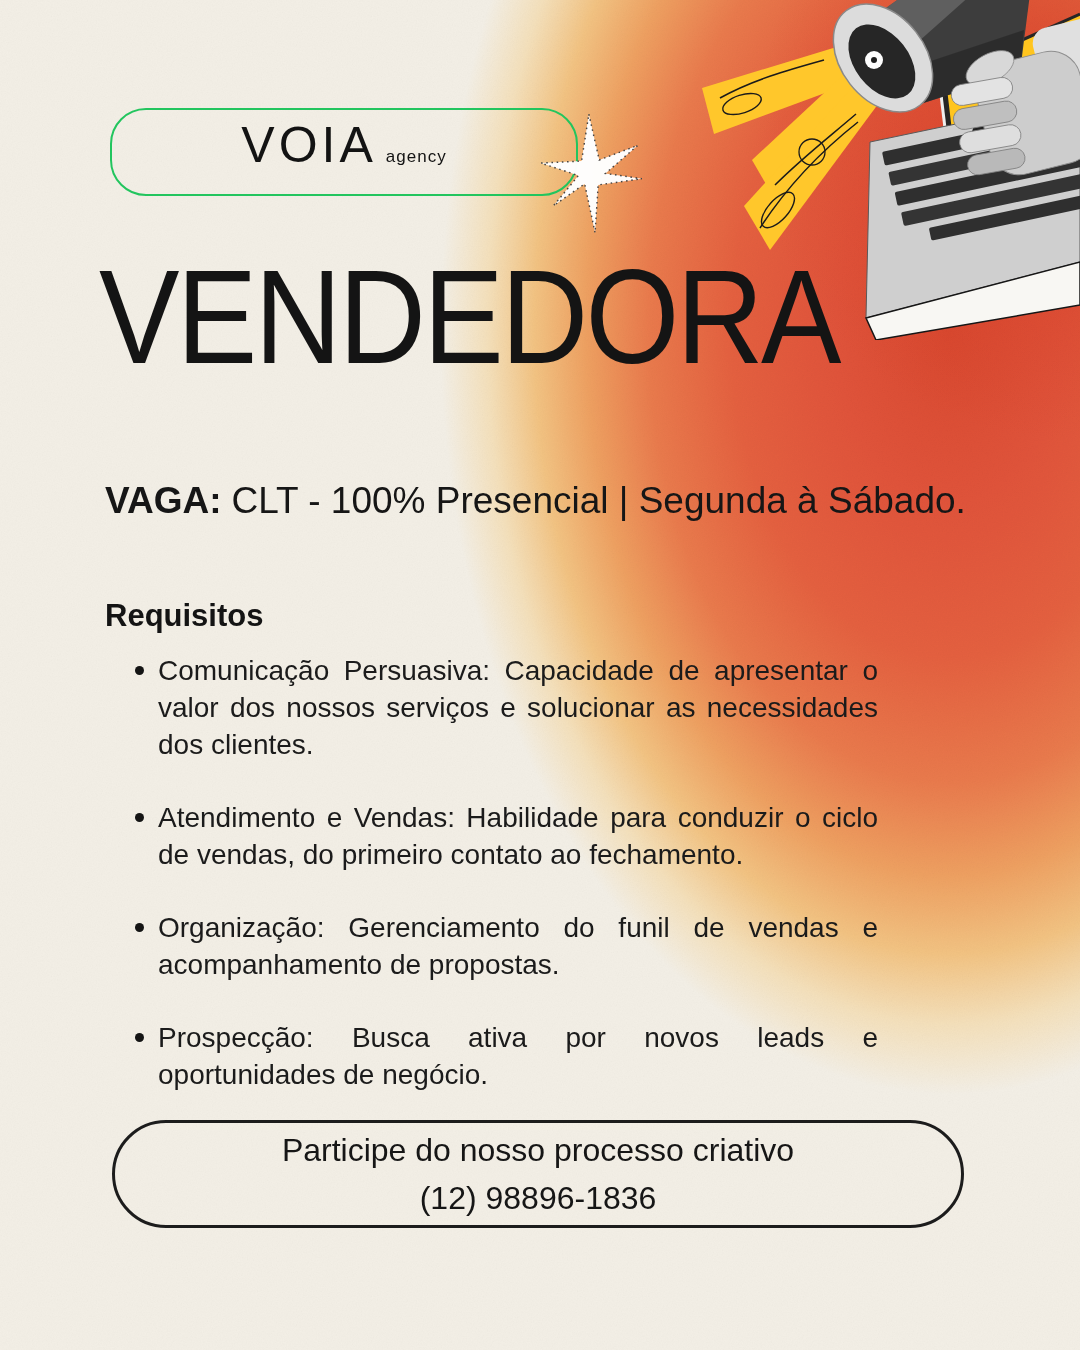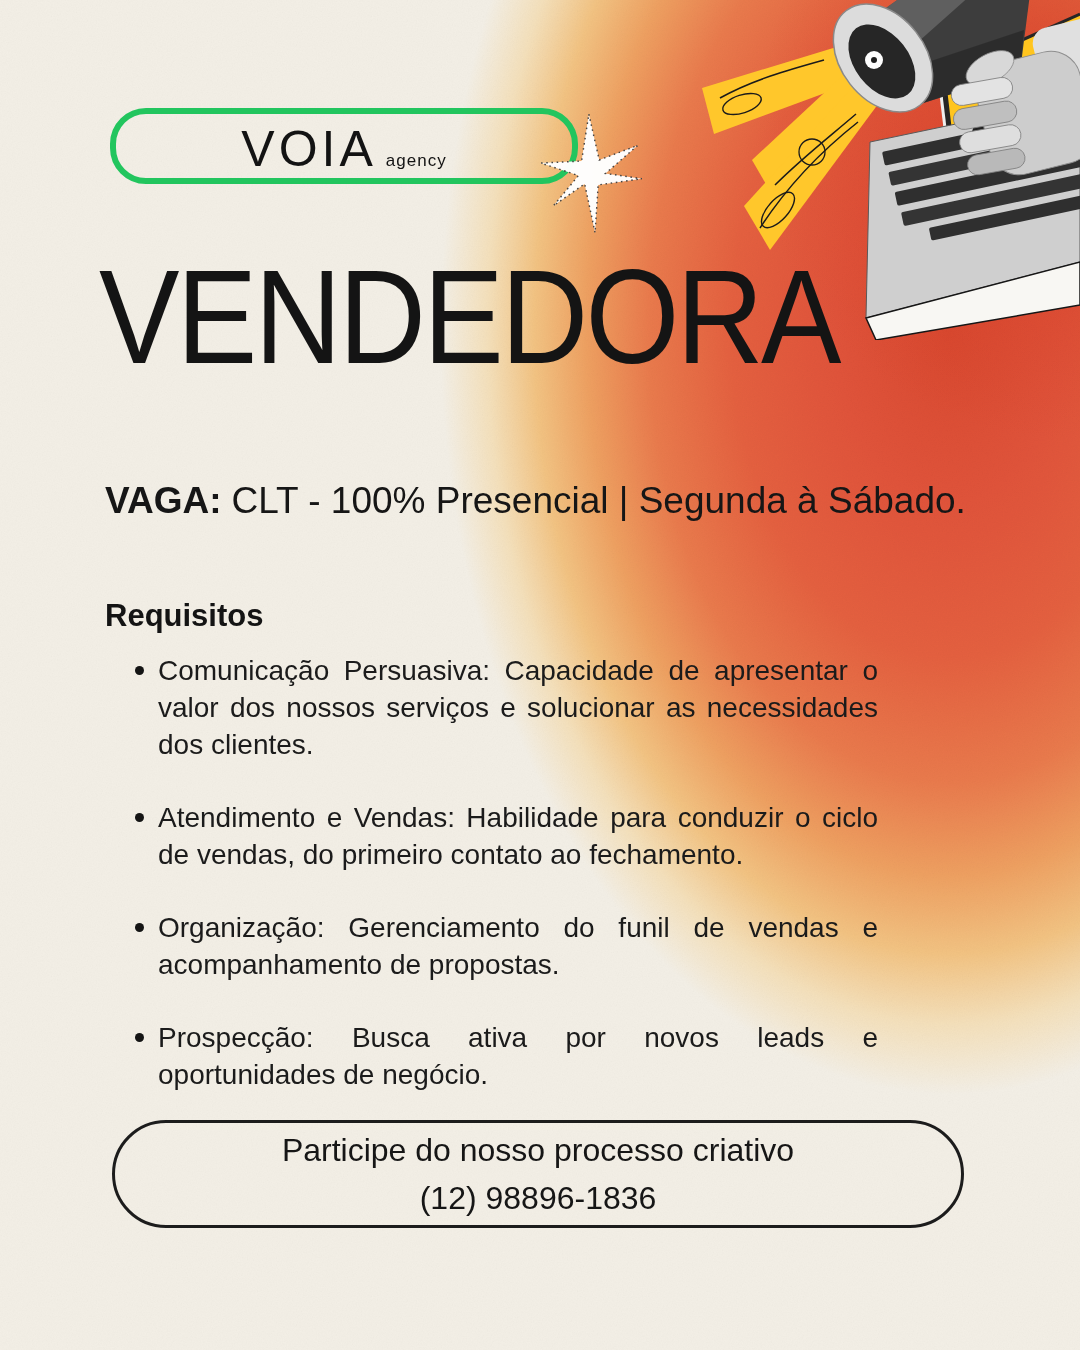--- a/index.html
+++ b/index.html
@@ -14,22 +14,22 @@
     position:absolute;inset:0;z-index:1;
     background:
       radial-gradient(430px 430px at 1065px 130px, rgba(215,62,38,0.75) 0%, rgba(215,62,38,0) 72%),
       radial-gradient(520px 780px at 950px 330px,
         #d94930 0%, #e0533a 22%, #e4603f 42%, #e97a4c 58%,
         #eea061 70%, #f2c382 80%, #f4e0bb 89%, rgba(243,239,230,0) 98%);
   }
   .grain{position:absolute;inset:0;z-index:2;mix-blend-mode:multiply;pointer-events:none;}
   
   .logo-pill{
-    position:absolute;z-index:3;left:110px;top:108px;width:468px;height:76px;
-    border:6px solid #22c55e;border-radius:36px;
+    position:absolute;z-index:3;left:110px;top:108px;width:468px;height:88px;
+    border:2px solid #22c55e;border-radius:36px;
     display:flex;align-items:baseline;justify-content:center;
     padding-top:0;box-sizing:border-box;
   }
   .logo-pill .inner{display:flex;align-items:baseline;margin-top:10px;}
   .brand{font-size:50px;letter-spacing:4px;font-weight:400;color:#131313;line-height:50px;}
   .brand-suffix{font-size:17px;letter-spacing:1px;margin-left:9px;color:#131313;}
   .sparkle{position:absolute;z-index:4;left:541px;top:112px;}
   .hero-art{position:absolute;z-index:3;top:0;right:0;}
   
   .title{

